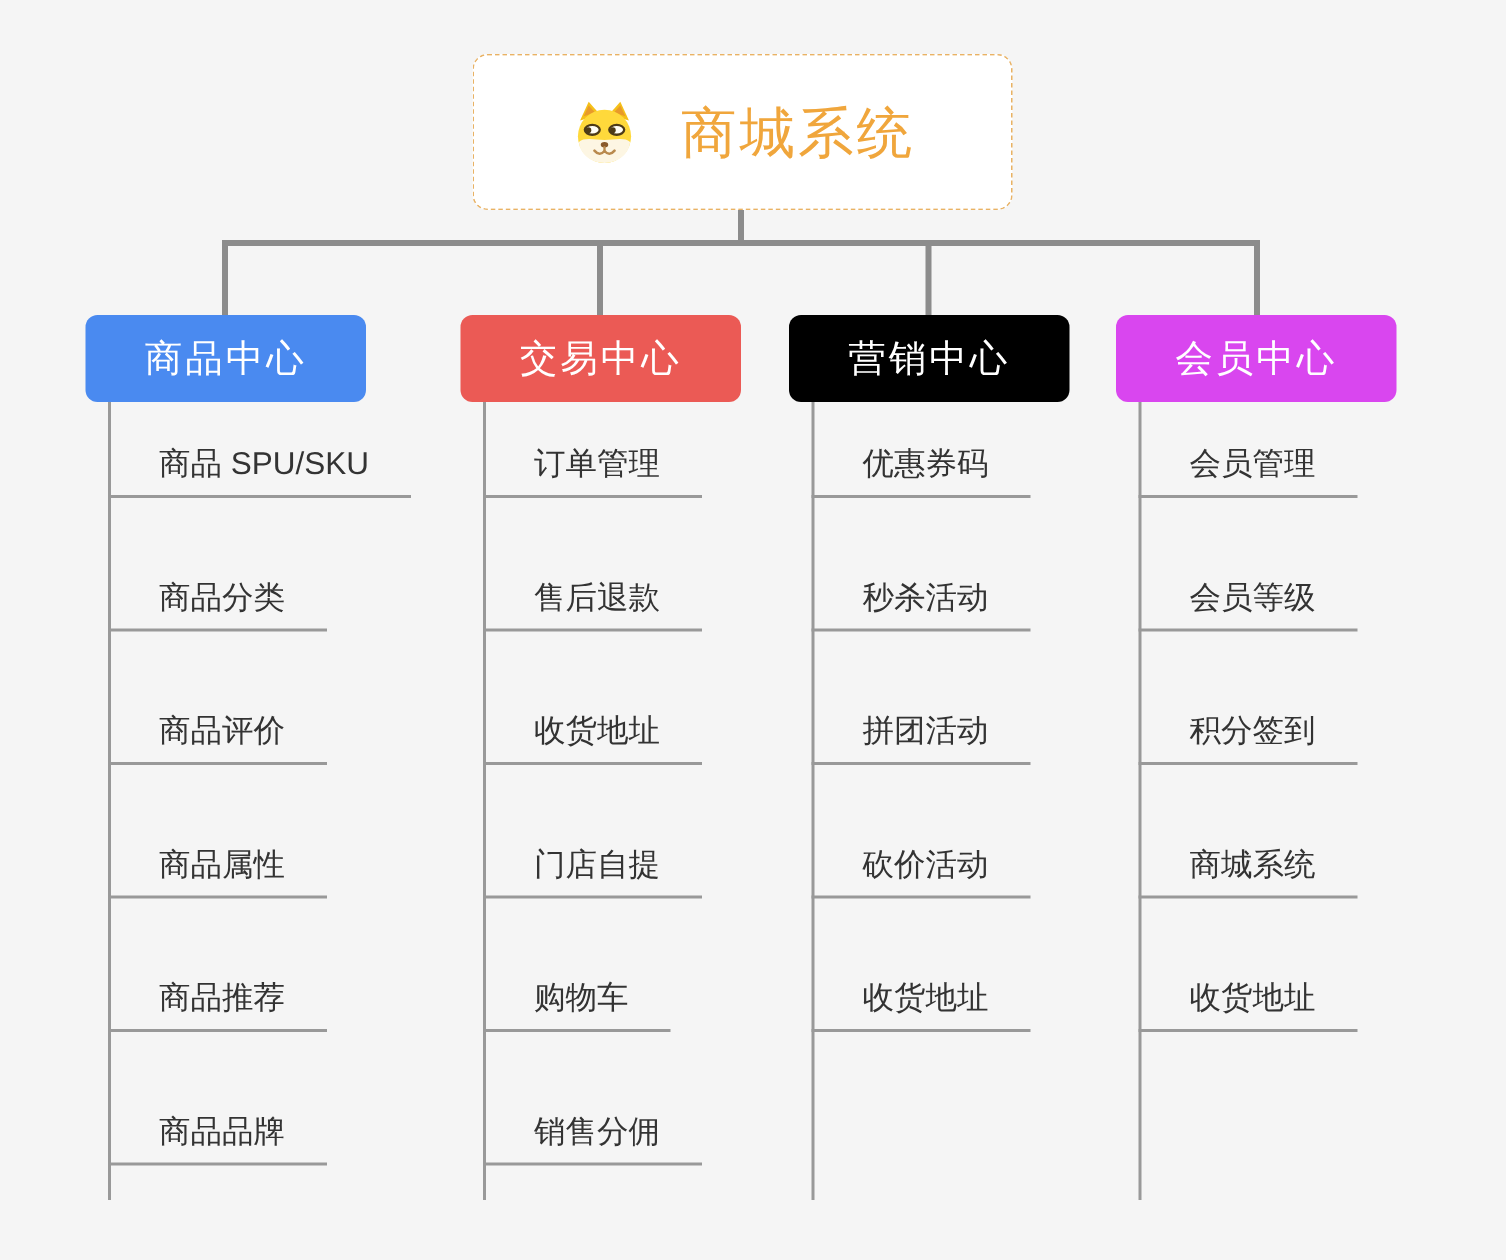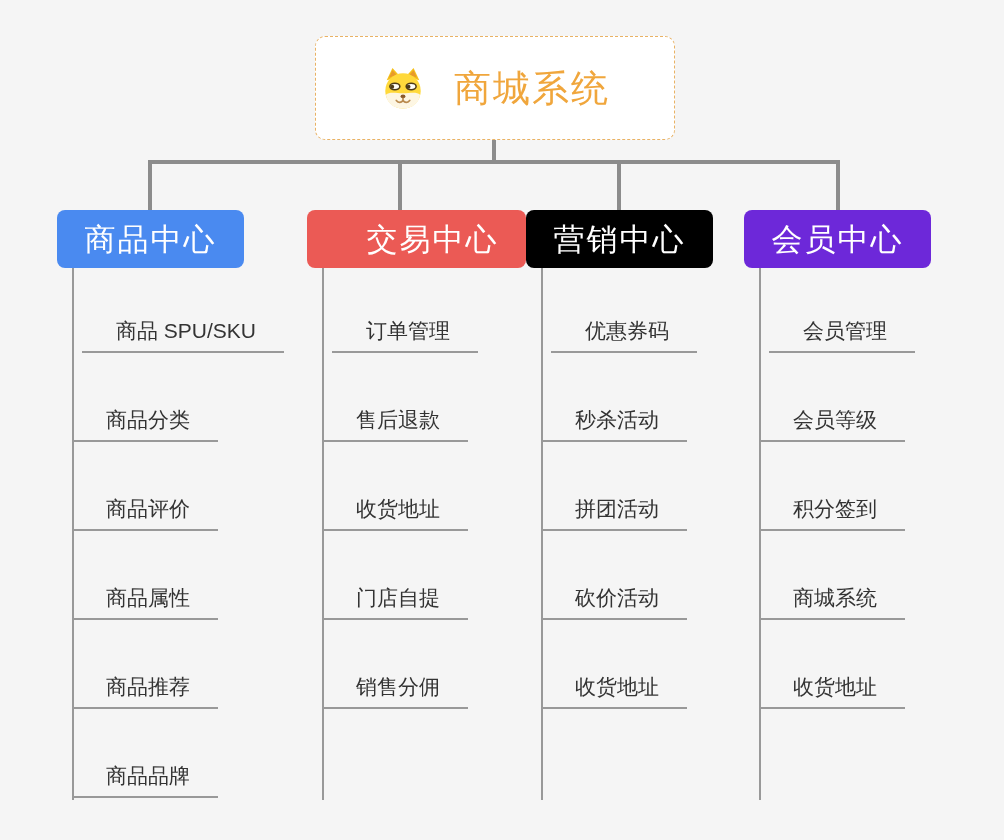--- a/index.html
+++ b/index.html
@@ -32,21 +32,21 @@
     font-size:37px;font-weight:500;color:#f0a63c;letter-spacing:2px;
     line-height:1;
   }
   .root-icon{width:46px;height:46px;display:block;}
 
   
   .branch-node{
     position:absolute;top:210px;height:58px;width:187px;
     border-radius:8px;
     display:flex;align-items:center;justify-content:center;
-    color:#ffffff;font-size:31px;letter-spacing:2px;
+    color:#ffffff;font-size:25px;letter-spacing:2px;
     line-height:1;
   }
   .branch-1{left:57px;}
   .branch-2{left:307px;}
   .branch-3{left:526px;}
   .branch-4{left:744px;}
 
   
   .sub-col{
     position:absolute;top:268px;height:532px;
@@ -54,21 +54,21 @@
     width:max-content;
   }
   .col-1{left:72px;}
   .col-2{left:322px;}
   .col-3{left:541px;}
   .col-4{left:759px;}
   .sub-row{
     height:89px;
     display:flex;align-items:flex-end;
   }
-  .sub-row:first-child{height:85px;padding-left:10px;}
+  .sub-row:first-child{height:64px;}
   .sub-label{
     display:inline-block;
     margin-left:-2px;
     padding:0 28px 9px 34px;
     border-bottom:2px solid #999999;
     font-size:21px;color:#333333;line-height:1.1;
     white-space:nowrap;
   }
 </style>
 </head>
@@ -104,27 +104,27 @@
 
       <path d="M17 37 C19.5 40 22 39.5 24 37.2 C26 39.5 28.5 40 31 37" fill="none" stroke="#b98a4e" stroke-width="1.8" stroke-linecap="round"></path>
       <path d="M24 34.6 L24 36.8" stroke="#b98a4e" stroke-width="1.6" stroke-linecap="round"></path>
     </svg>
     <span class="root-title">商城系统</span>
   </div>
 
   <div class="branch-node branch-1" style="background: rgb(74, 138, 240);">
     <span>商品中心</span>
   </div>
-  <div class="branch-node branch-2" style="background: rgb(235, 90, 85); padding-left: 32px;">
+  <div class="branch-node branch-2" style="background: rgb(235, 90, 85);">
     <span>交易中心</span>
   </div>
   <div class="branch-node branch-3" style="background: #000000;">
     <span>营销中心</span>
   </div>
-  <div class="branch-node branch-4" style="background: #6d28d9;">
+  <div class="branch-node branch-4" style="background: #d946ef;">
     <span>会员中心</span>
   </div>
 
   <div class="sub-col col-1">
     <div class="sub-row">
         <span class="sub-label">商品 SPU/SKU</span>
       </div>
     <div class="sub-row">
         <span class="sub-label">商品分类</span>
       </div>
@@ -149,20 +149,23 @@
     <div class="sub-row">
         <span class="sub-label">售后退款</span>
       </div>
     <div class="sub-row">
         <span class="sub-label">收货地址</span>
       </div>
     <div class="sub-row">
         <span class="sub-label">门店自提</span>
       </div>
     <div class="sub-row">
+        <span class="sub-label">购物车</span>
+      </div>
+    <div class="sub-row">
         <span class="sub-label">销售分佣</span>
       </div>
   </div>
 
   <div class="sub-col col-3">
     <div class="sub-row">
         <span class="sub-label">优惠券码</span>
       </div>
     <div class="sub-row">
         <span class="sub-label">秒杀活动</span>

